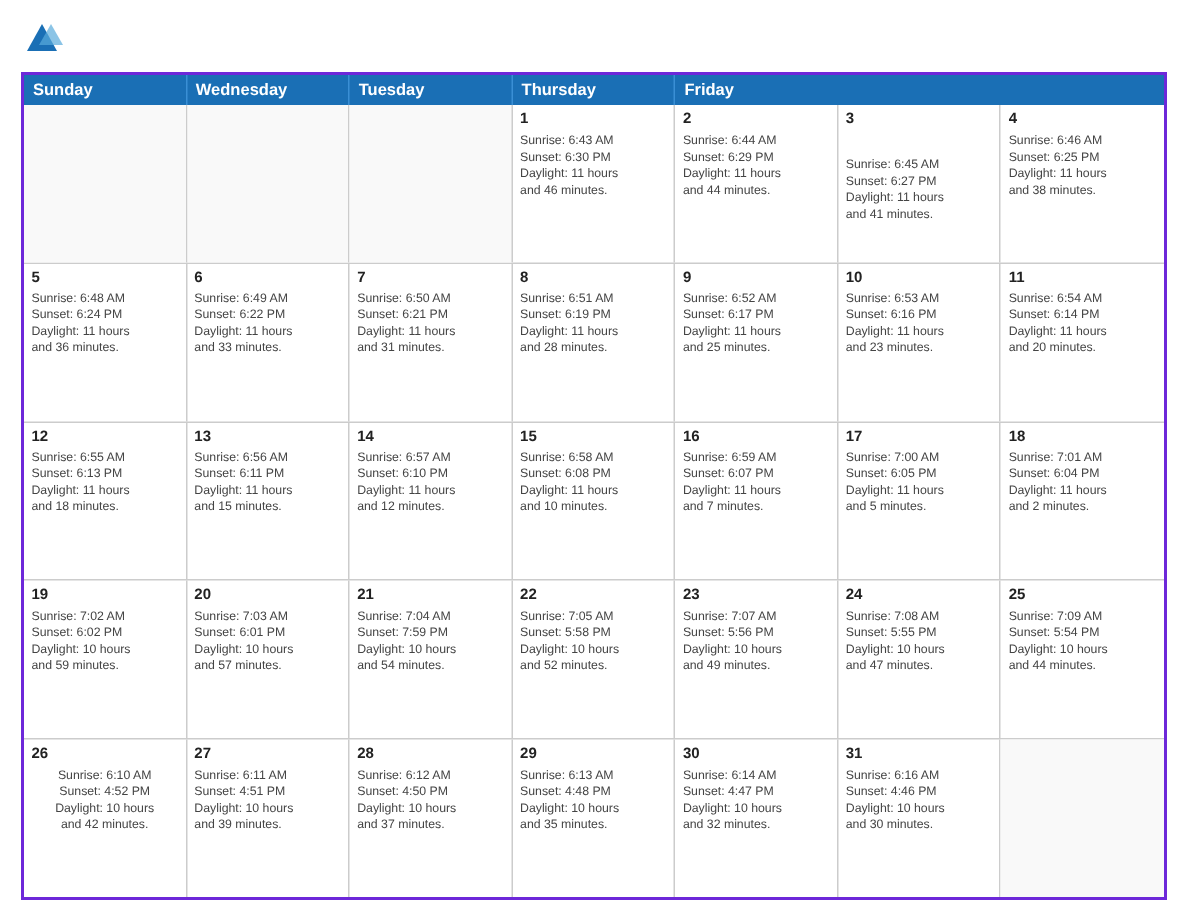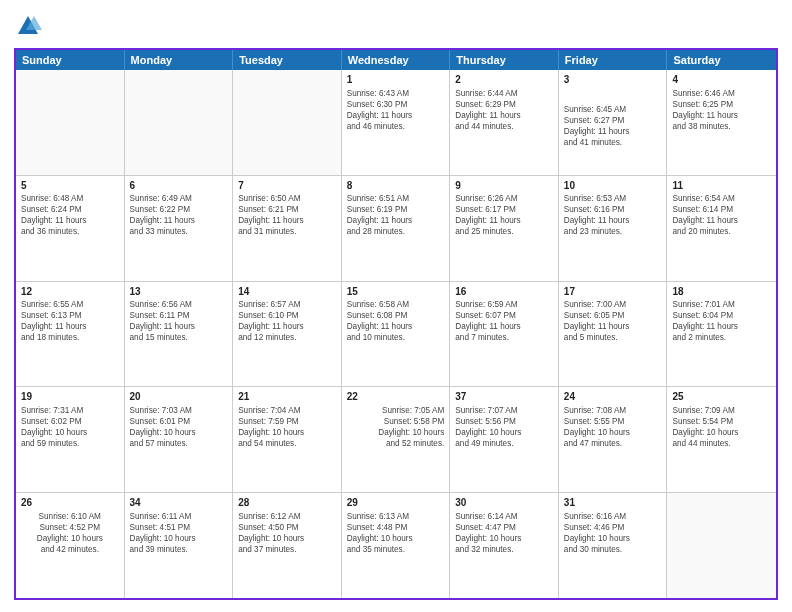--- a/index.html
+++ b/index.html
@@ -130,26 +130,24 @@
     </div>
     <div class="title-block">
       <h1></h1>
       <h2></h2>
     </div>
   </div>
 
   <div class="calendar">
     <div class="cal-header">
     <div class="cal-header-cell">Sunday</div>
-        <div class="cal-header-cell">Monday</div>
+        <div class="cal-header-cell">Wednesday</div>
         <div class="cal-header-cell">Tuesday</div>
-        <div class="cal-header-cell">Wednesday</div>
         <div class="cal-header-cell">Thursday</div>
         <div class="cal-header-cell">Friday</div>
-        <div class="cal-header-cell">Saturday</div>
       </div>
     <div class="cal-body">
     <div class="cal-row">
           <div class="cal-cell empty"></div>
           <div class="cal-cell empty"></div>
           <div class="cal-cell empty"></div>
           <div class="cal-cell">
             <span class="day-num">1</span>
             <div class="info" style="white-space: pre-line;">Sunrise: 6:43 AM
 Sunset: 6:30 PM
@@ -202,21 +200,21 @@
           </div>
           <div class="cal-cell">
             <span class="day-num">8</span>
             <div class="info" style="white-space: pre-line;">Sunrise: 6:51 AM
 Sunset: 6:19 PM
 Daylight: 11 hours
 and 28 minutes.</div>
           </div>
           <div class="cal-cell">
             <span class="day-num">9</span>
-            <div class="info" style="white-space: pre-line;">Sunrise: 6:26 AM
+            <div class="info" style="white-space: pre-line;">Sunrise: 6:52 AM
 Sunset: 6:17 PM
 Daylight: 11 hours
 and 25 minutes.</div>
           </div>
           <div class="cal-cell">
             <span class="day-num">10</span>
             <div class="info" style="white-space: pre-line;">Sunrise: 6:53 AM
 Sunset: 6:16 PM
 Daylight: 11 hours
 and 23 minutes.</div>
@@ -276,48 +274,48 @@
             <span class="day-num">18</span>
             <div class="info" style="white-space: pre-line;">Sunrise: 7:01 AM
 Sunset: 6:04 PM
 Daylight: 11 hours
 and 2 minutes.</div>
           </div>
         </div>
         <div class="cal-row">
           <div class="cal-cell">
             <span class="day-num">19</span>
-            <div class="info" style="white-space: pre-line;">Sunrise: 7:31 AM
+            <div class="info" style="white-space: pre-line;">Sunrise: 7:02 AM
 Sunset: 6:02 PM
 Daylight: 10 hours
 and 59 minutes.</div>
           </div>
           <div class="cal-cell">
             <span class="day-num">20</span>
             <div class="info" style="white-space: pre-line;">Sunrise: 7:03 AM
 Sunset: 6:01 PM
 Daylight: 10 hours
 and 57 minutes.</div>
           </div>
           <div class="cal-cell">
             <span class="day-num">21</span>
             <div class="info" style="white-space: pre-line;">Sunrise: 7:04 AM
 Sunset: 7:59 PM
 Daylight: 10 hours
 and 54 minutes.</div>
           </div>
           <div class="cal-cell">
             <span class="day-num">22</span>
-            <div class="info" style="white-space: pre-line; text-align: right;">Sunrise: 7:05 AM
+            <div class="info" style="white-space: pre-line;">Sunrise: 7:05 AM
 Sunset: 5:58 PM
 Daylight: 10 hours
 and 52 minutes.</div>
           </div>
           <div class="cal-cell">
-            <span class="day-num">37</span>
+            <span class="day-num">23</span>
             <div class="info" style="white-space: pre-line;">Sunrise: 7:07 AM
 Sunset: 5:56 PM
 Daylight: 10 hours
 and 49 minutes.</div>
           </div>
           <div class="cal-cell">
             <span class="day-num">24</span>
             <div class="info" style="white-space: pre-line;">Sunrise: 7:08 AM
 Sunset: 5:55 PM
 Daylight: 10 hours
@@ -333,21 +331,21 @@
         </div>
         <div class="cal-row">
           <div class="cal-cell">
             <span class="day-num">26</span>
             <div class="info" style="white-space: pre-line; text-align: center;">Sunrise: 6:10 AM
 Sunset: 4:52 PM
 Daylight: 10 hours
 and 42 minutes.</div>
           </div>
           <div class="cal-cell">
-            <span class="day-num">34</span>
+            <span class="day-num">27</span>
             <div class="info" style="white-space: pre-line;">Sunrise: 6:11 AM
 Sunset: 4:51 PM
 Daylight: 10 hours
 and 39 minutes.</div>
           </div>
           <div class="cal-cell">
             <span class="day-num">28</span>
             <div class="info" style="white-space: pre-line;">Sunrise: 6:12 AM
 Sunset: 4:50 PM
 Daylight: 10 hours

